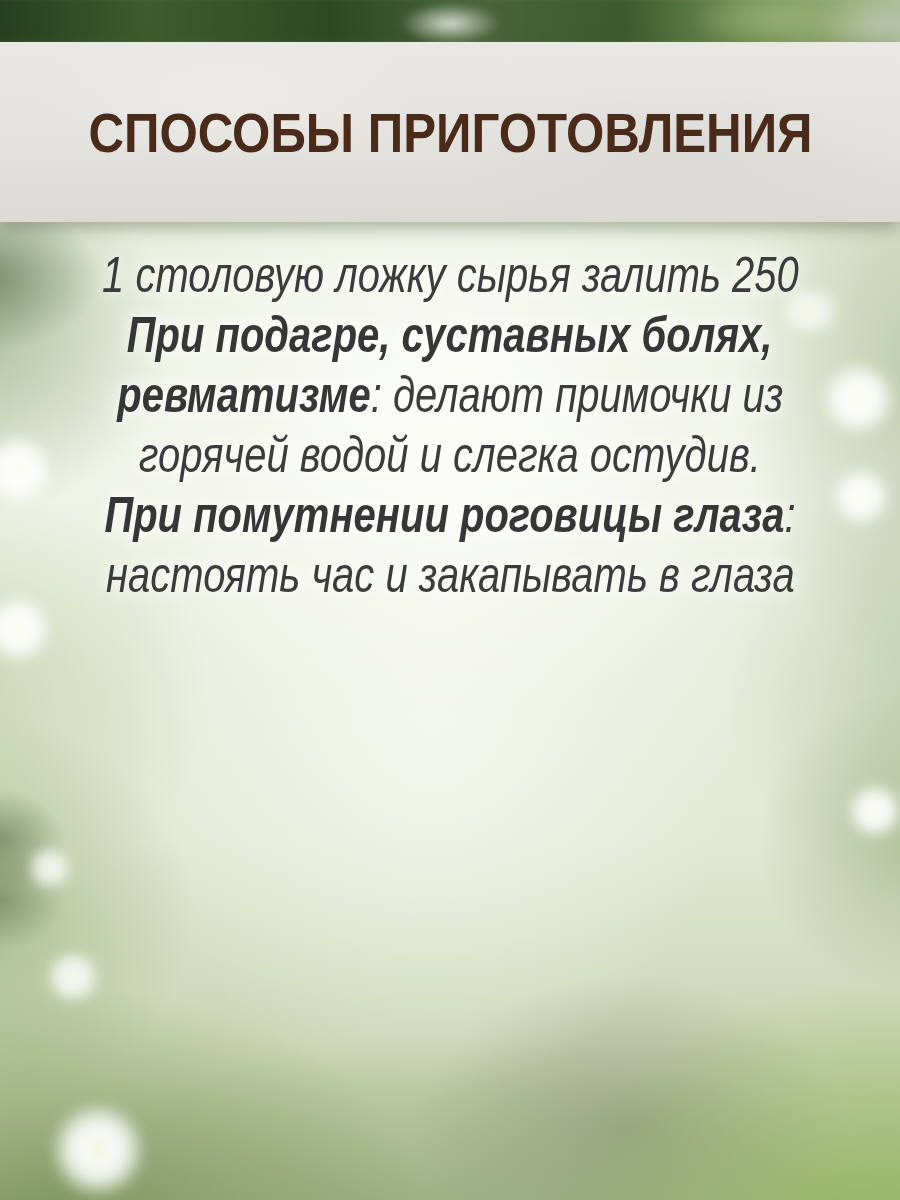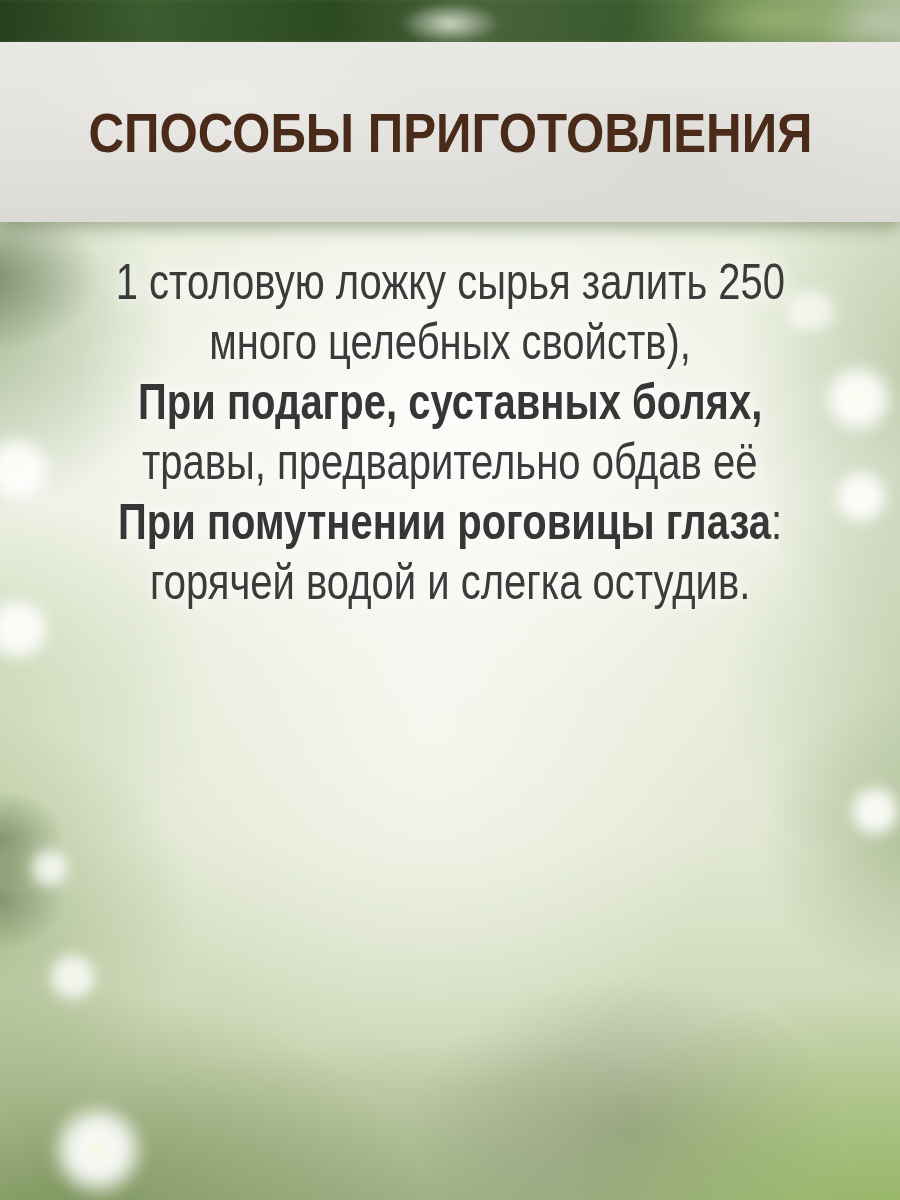--- a/index.html
+++ b/index.html
@@ -50,21 +50,21 @@
     background:
       radial-gradient(260px 90px at 25% 30%, rgba(238,236,233,.9), transparent 75%),
       radial-gradient(300px 100px at 75% 65%, rgba(216,214,208,.6), transparent 75%),
       linear-gradient(180deg,#eae8e5 0%,#e4e2df 55%,#dcdad5 100%);
     box-shadow:0 6px 16px rgba(80,95,60,.45);
   }
   .title{
     font-weight:bold;font-size:56px;color:#4a2b1a;white-space:nowrap;
     display:inline-block;transform:scaleX(.88);transform-origin:50% 50%;
   }
-  .textblock{position:absolute;top:222px;left:0;width:900px;padding-top:30px;}
+  .textblock{position:absolute;top:222px;left:0;width:900px;padding-top:23px;font-style:italic;}
   .line{height:60px;display:flex;align-items:center;justify-content:center;}
   .shrink{
     display:inline-block;transform:scaleX(.80);transform-origin:50% 50%;
     white-space:nowrap;font-size:50px;color:#3b3b3b;
     text-shadow:0 0 14px rgba(255,255,255,.85), 0 0 26px rgba(255,255,255,.55);
   }
   .b{font-weight:bold;color:#363636;}
 </style>
 </head>
 <body>
@@ -85,29 +85,29 @@
 
   <header class="banner">
     <h1 style="margin:16px;font-size:inherit;font-weight:inherit;"><span class="title">СПОСОБЫ ПРИГОТОВЛЕНИЯ</span></h1>
   </header>
 
   <main class="textblock">
     <div class="line">
         <span class="shrink"><span>1 столовую ложку сырья залить 250</span></span>
       </div>
     <div class="line">
-        <span class="shrink"><span>много целебных свойств),</span></span>
-      </div>
-    <div class="line">
         <span class="shrink"><span class="b">При подагре, суставных болях,</span></span>
       </div>
     <div class="line">
-        <span class="shrink"><span>травы, предварительно обдав её</span></span>
+        <span class="shrink"><span class="b">ревматизме</span><span>: делают примочки из</span></span>
+      </div>
+    <div class="line">
+        <span class="shrink"><span>горячей водой и слегка остудив.</span></span>
       </div>
     <div class="line">
         <span class="shrink"><span class="b">При помутнении роговицы глаза</span><span>:</span></span>
       </div>
     <div class="line">
-        <span class="shrink"><span>горячей водой и слегка остудив.</span></span>
+        <span class="shrink"><span>настоять час и закапывать в глаза</span></span>
       </div>
   </main>
 
 </div>
 
 </body></html>

